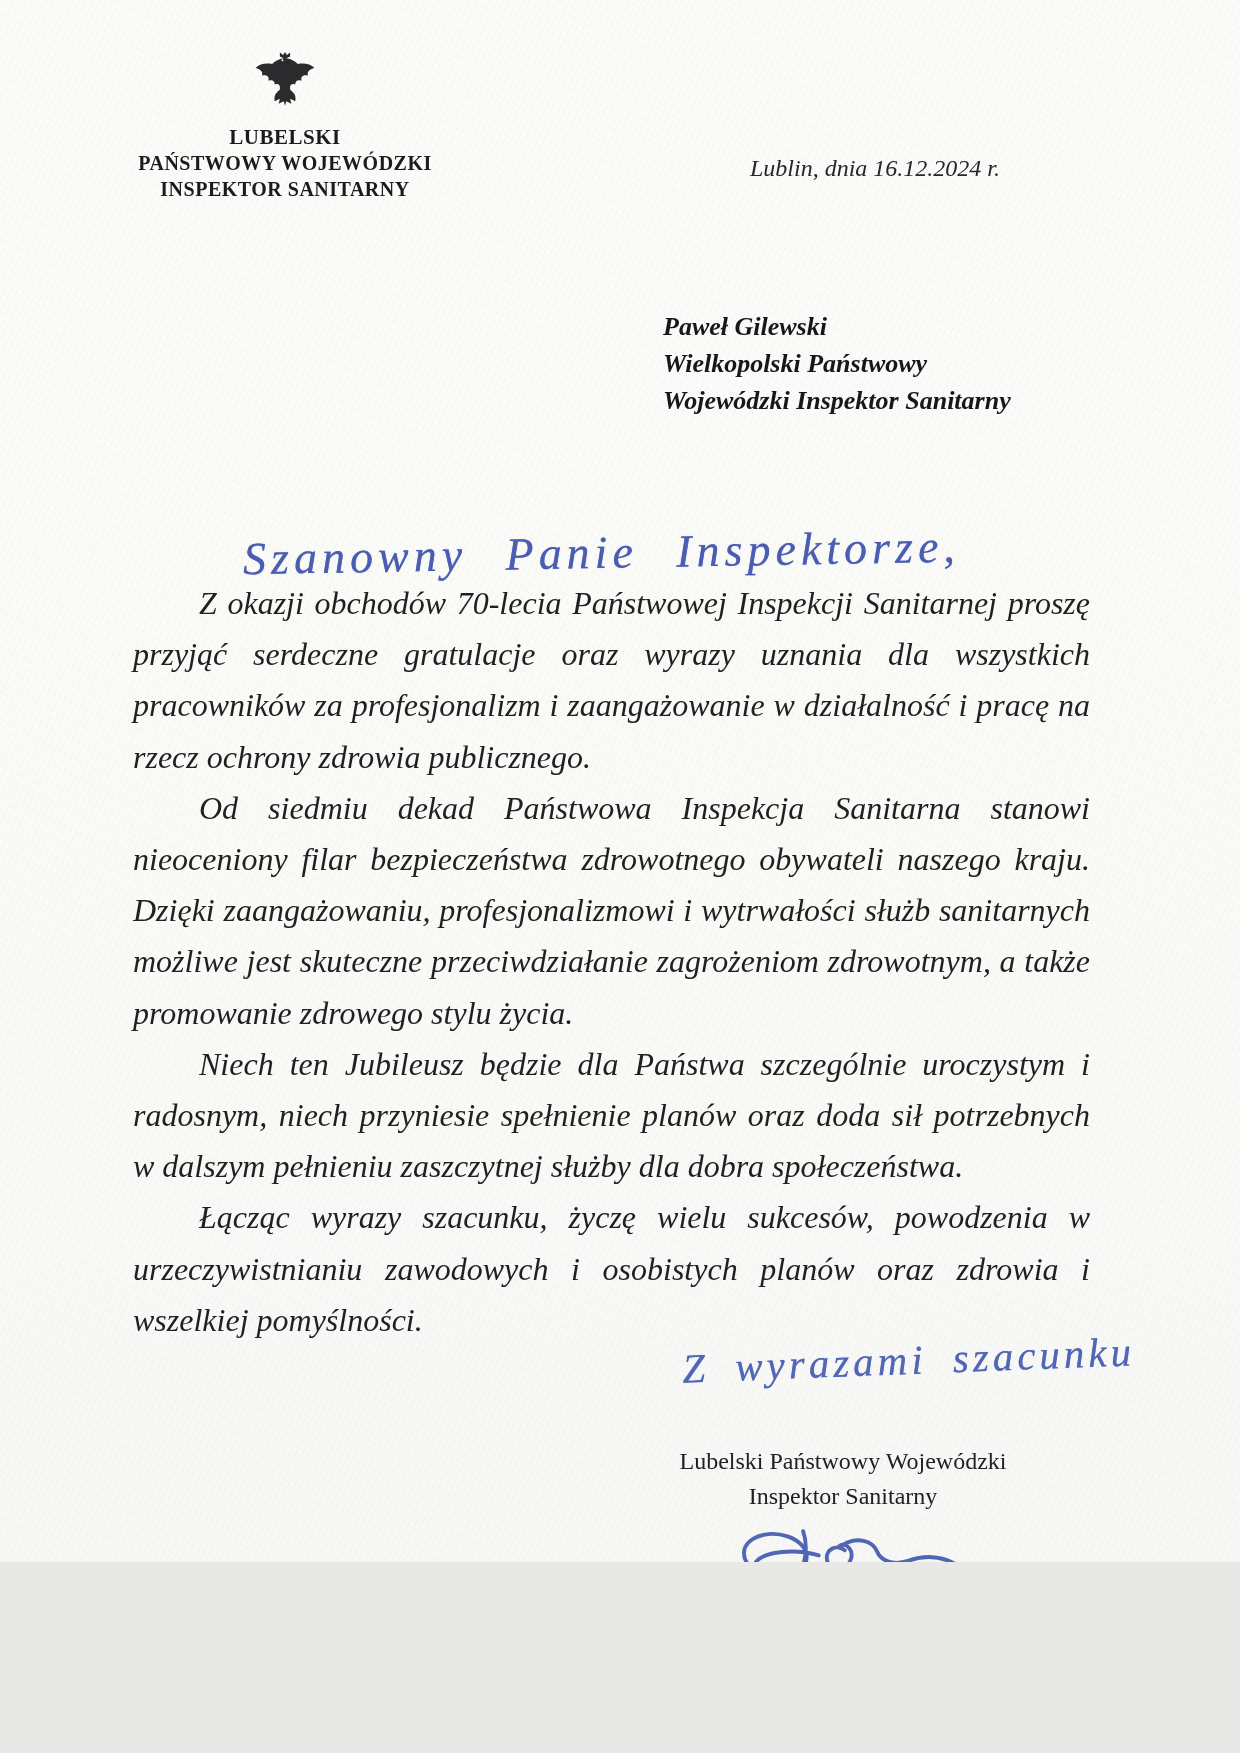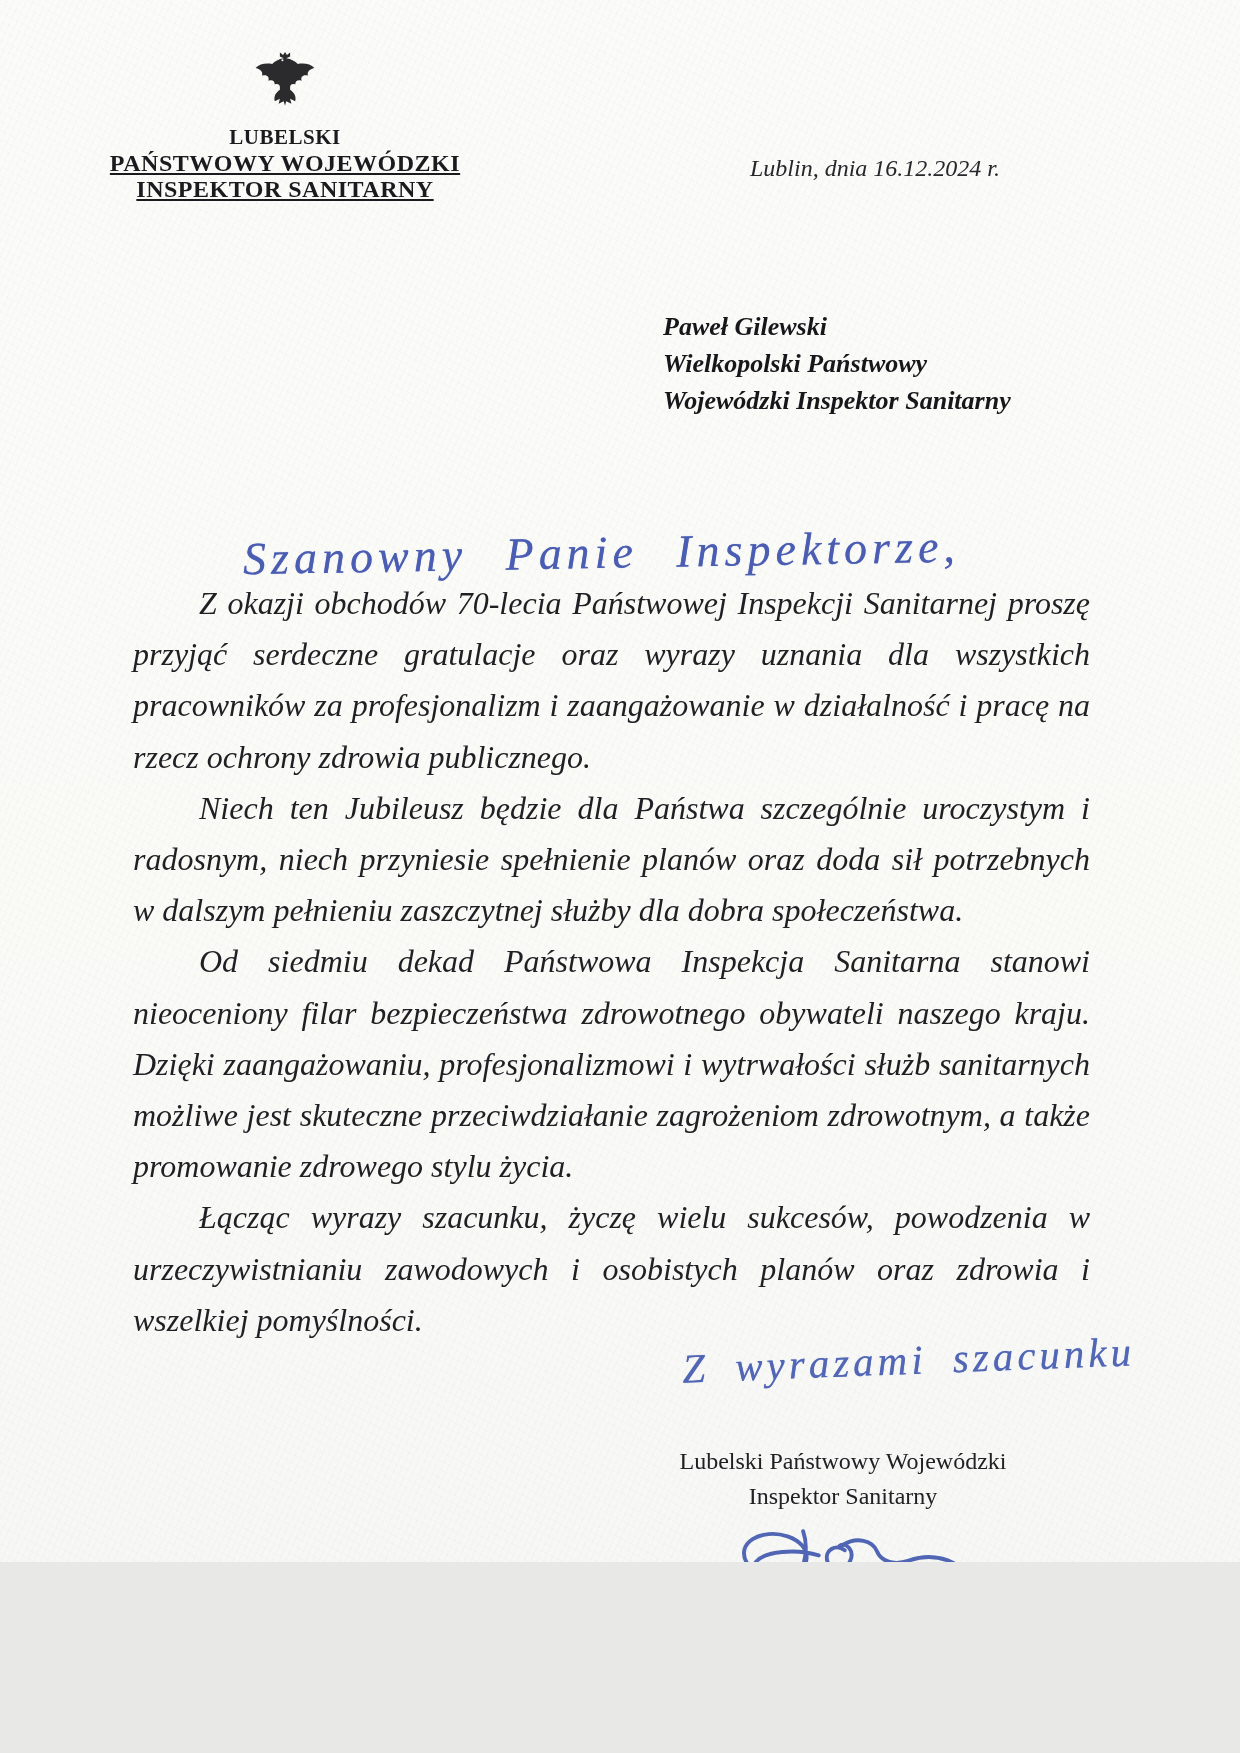--- a/index.html
+++ b/index.html
@@ -16,21 +16,21 @@
     font-family:"Liberation Serif", serif;
   }
   
   .sender-block{
     position:absolute;left:105px;top:50px;width:360px;
     text-align:center;
   }
   .emblem{display:block;margin:0 auto 10px auto;width:64px;height:64px;}
   .sender-line{font-weight:700;letter-spacing:.5px;line-height:26px;color:#1b1b1f;}
   .sender-line.l1{font-size:21px;}
-  .sender-line.l2,.sender-line.l3{font-size:24px;text-decoration:underline;}
+  .sender-line.l2,.sender-line.l3{font-size:20px;}
   .dateline{
     position:absolute;left:675px;top:155px;width:400px;
     text-align:center;font-style:italic;font-size:24px;color:#26262b;
   }
   
   .recipient{position:absolute;left:663px;top:308px;}
   .recipient div{
     font-weight:700;font-style:italic;font-size:26px;line-height:37px;color:#17171b;
   }
   
@@ -104,22 +104,22 @@
   <div class="recipient">
     <div>Paweł Gilewski</div>
     <div>Wielkopolski Państwowy</div>
     <div>Wojewódzki Inspektor Sanitarny</div>
   </div>
 
   <div class="hand greeting">Szanowny Panie Inspektorze,</div>
 
   <div class="body-text">
     <p>Z okazji obchodów 70-lecia Państwowej Inspekcji Sanitarnej proszę przyjąć serdeczne gratulacje oraz wyrazy uznania dla wszystkich pracowników za profesjonalizm i zaangażowanie w działalność i pracę na rzecz ochrony zdrowia publicznego.</p>
+    <p>Od siedmiu dekad Państwowa Inspekcja Sanitarna stanowi nieoceniony filar bezpieczeństwa zdrowotnego obywateli naszego kraju. Dzięki zaangażowaniu, profesjonalizmowi i wytrwałości służb sanitarnych możliwe jest skuteczne przeciwdziałanie zagrożeniom zdrowotnym, a także promowanie zdrowego stylu życia.</p>
     <p>Niech ten Jubileusz będzie dla Państwa szczególnie uroczystym i radosnym, niech przyniesie spełnienie planów oraz doda sił potrzebnych w dalszym pełnieniu zaszczytnej służby dla dobra społeczeństwa.</p>
-    <p>Od siedmiu dekad Państwowa Inspekcja Sanitarna stanowi nieoceniony filar bezpieczeństwa zdrowotnego obywateli naszego kraju. Dzięki zaangażowaniu, profesjonalizmowi i wytrwałości służb sanitarnych możliwe jest skuteczne przeciwdziałanie zagrożeniom zdrowotnym, a także promowanie zdrowego stylu życia.</p>
     <p>Łącząc wyrazy szacunku, życzę wielu sukcesów, powodzenia w urzeczywistnianiu zawodowych i osobistych planów oraz zdrowia i wszelkiej pomyślności.</p>
   </div>
 
   <div class="hand closing">Z wyrazami szacunku</div>
 
   <div class="sig-block">
     <div class="sig-title">Lubelski Państwowy Wojewódzki</div>
     <div class="sig-title">Inspektor Sanitarny</div>
     <svg class="sig-scribble" viewBox="0 0 300 90" aria-hidden="true">
       <g fill="none" stroke="#3f57ae" stroke-width="4.5" stroke-linecap="round" opacity="0.9">

